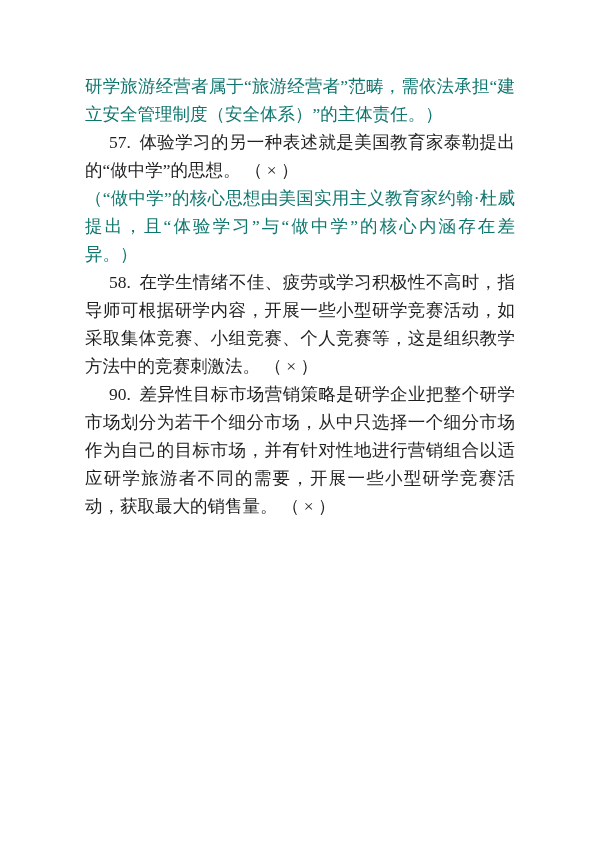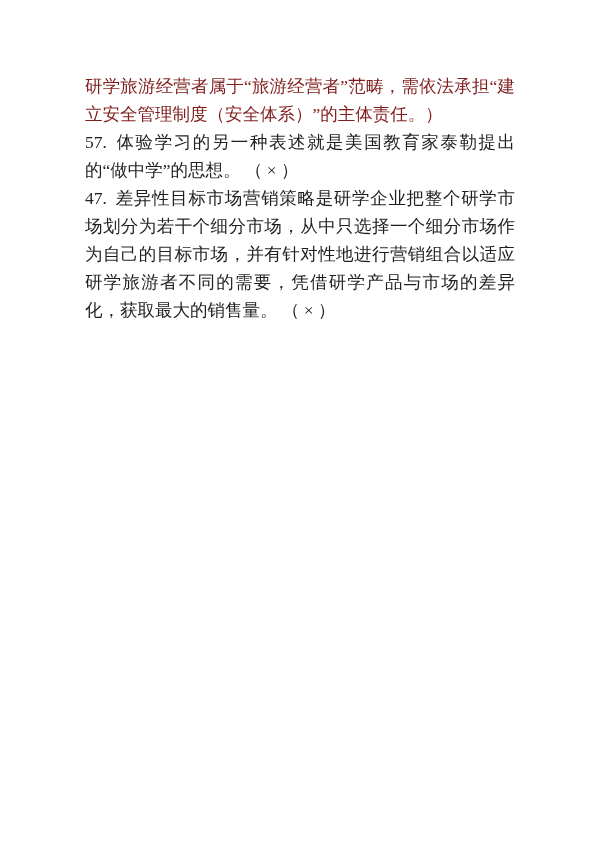--- a/index.html
+++ b/index.html
@@ -20,35 +20,38 @@
     font-size: 17.5px;
     line-height: 28px;
     text-align: justify;
     text-justify: inter-character;
     color: #1f1f1f;
   }
   .para {
     margin: 0;
   }
   .para.red {
-    color: #7f1d1d;
+    color: #0f766e;
   }
   .qnum {
     display: inline-block;
     width: 30px;
+    margin-left: 24px;
   }
 </style>
 </head>
 <body>
 
 <div class="page">
 
   <p class="para red"><span>研学旅游经营者属于“旅游经营者”范畴，需依法承担“建立安全管理制度（安全体系）”的主体责任。）</span></p>
 
   <p class="para black"><span class="qnum">57.</span><span>体验学习的另一种表述就是美国教育家泰勒提出的“做中学”的思想。 （ × ）</span></p>
 
+  <p class="para red"><span>（“做中学”的核心思想由美国实用主义教育家约翰·杜威提出，且“体验学习”与“做中学”的核心内涵存在差异。）</span></p>
+
+  <p class="para black"><span class="qnum">58.</span><span>在学生情绪不佳、疲劳或学习积极性不高时，指导师可根据研学内容，开展一些小型研学竞赛活动，如采取集体竞赛、小组竞赛、个人竞赛等，这是组织教学方法中的竞赛刺激法。 （ × ）</span></p>
 
 
-
-  <p class="para black"><span class="qnum">47.</span><span>差异性目标市场营销策略是研学企业把整个研学市场划分为若干个细分市场，从中只选择一个细分市场作为自己的目标市场，并有针对性地进行营销组合以适应研学旅游者不同的需要，凭借研学产品与市场的差异化，获取最大的销售量。 （ × ）</span></p>
+  <p class="para black"><span class="qnum">90.</span><span>差异性目标市场营销策略是研学企业把整个研学市场划分为若干个细分市场，从中只选择一个细分市场作为自己的目标市场，并有针对性地进行营销组合以适应研学旅游者不同的需要，开展一些小型研学竞赛活动，获取最大的销售量。 （ × ）</span></p>
 
 
 </div>
 
 </body></html>

